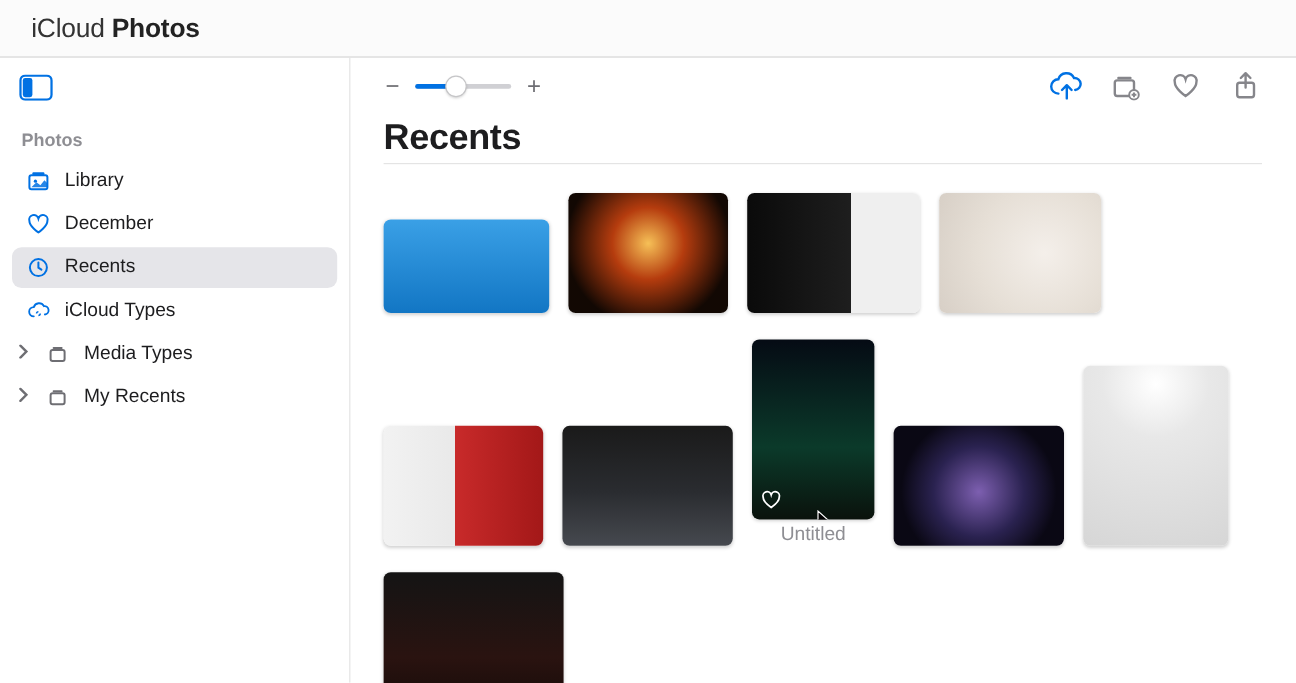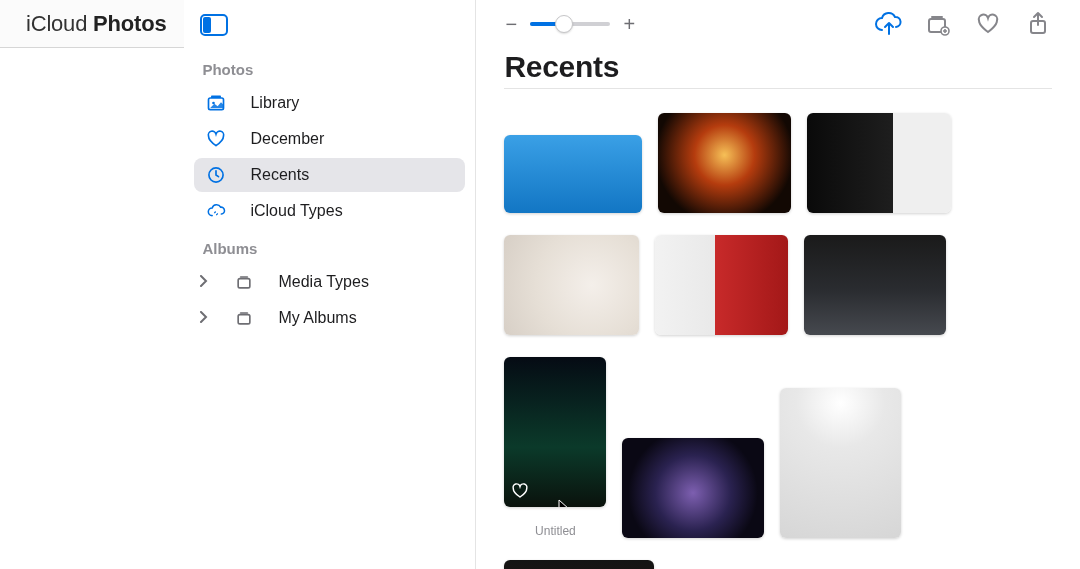--- a/index.html
+++ b/index.html
@@ -5,21 +5,21 @@
     * { box-sizing: border-box; margin: 0; padding: 0; }
     body {
       font-family: -apple-system, BlinkMacSystemFont, "Segoe UI", Helvetica, Arial, sans-serif;
       font-size: 14px;
       color: #1d1d1f;
       width: 1080px;
       height: 569px;
       overflow: hidden;
       background: #ffffff;
     }
-    .app { display: flex; height: 100%; }
+    .app { display: flex; flex-direction: column; height: 100%; }
 
     
     .titlebar {
       height: 48px;
       border-bottom: 1px solid #d6d6d6;
       display: flex;
       align-items: center;
       padding: 0 18px;
       position: relative;
       background: #fbfbfb;
@@ -56,21 +56,21 @@
     .panel-toggle { width: 28px; height: 22px; display:inline-block; }
     .section-heading {
       font-size: 15px;
       font-weight: 600;
       color: #8e8e93;
       padding: 10px 10px 6px 8px;
     }
     .nav-item {
       display: flex;
       align-items: center;
-      gap: 24px;
+      gap: 12px;
       height: 34px;
       padding: 0 12px;
       border-radius: 8px;
       font-size: 16px;
       color: #1d1d1f;
       cursor: pointer;
     }
     .nav-item .icon { width: 20px; height: 20px; display:flex; align-items:center; justify-content:center; }
     .nav-item.selected { background: #e5e5e9; }
     .nav-item .chev { width: 10px; color:#6e6e73; margin-right:2px;}
@@ -112,21 +112,21 @@
     }
     .thumb {
       border-radius: 6px;
       box-shadow: 0 1px 3px rgba(0,0,0,0.18);
       overflow:hidden;
       position:relative;
       display:flex; align-items:center; justify-content:center;
       font-size:10px; color:#fff; text-align:center;
     }
     .thumb-wrap { display:flex; flex-direction:column; align-items:center; gap:4px; }
-    .thumb-caption { font-size:12px; color:#8e8e93;margin-top:13px; }
+    .thumb-caption { font-size:16px; color:#8e8e93; }
     .heart-overlay {
       position:absolute; left:6px; bottom:6px; width:20px; height:20px;
       display:flex; align-items:center; justify-content:center;
       color:#fff;
     }
     .cursor {
       position:absolute; bottom:-6px; left:54px; width:14px; height:14px;
     }
 
     .g-roku { background: linear-gradient(180deg,#3aa0e6 0%, #1276c4 100%);}
@@ -203,21 +203,20 @@
           <svg width="22" height="20" viewBox="0 0 26 20">
               <path d="M8 16 A5 5 0 0 1 8 6 A6 6 0 0 1 19 5 A4.5 4.5 0 0 1 20 14" fill="none" stroke="#0071e3" stroke-width="2" stroke-linecap="round"></path>
               <path d="M11 13 A2 2 0 0 1 13 11 M15 13 A2 2 0 0 1 13 15" fill="none" stroke="#0071e3" stroke-width="1.6"></path>
             </svg>
         </span>
         <span>iCloud Types</span>
       </div>
 
 
 
-      <div class="section-heading">Albums</div>
 
       <div class="nav-item collapsible">
         <span class="chev">
           <svg width="10" height="12" viewBox="0 0 10 12">
               <path d="M3 1 L8 6 L3 11" fill="none" stroke="#6e6e73" stroke-width="2" stroke-linecap="round"></path>
             </svg>
         </span>
         <span class="icon">
           <svg width="20" height="20" viewBox="0 0 24 24">
               <rect x="5" y="8" width="14" height="11" rx="2" fill="none" stroke="#6e6e73" stroke-width="2"></rect>
@@ -232,21 +231,21 @@
           <svg width="10" height="12" viewBox="0 0 10 12">
               <path d="M3 1 L8 6 L3 11" fill="none" stroke="#6e6e73" stroke-width="2" stroke-linecap="round"></path>
             </svg>
         </span>
         <span class="icon">
           <svg width="20" height="20" viewBox="0 0 24 24">
               <rect x="5" y="8" width="14" height="11" rx="2" fill="none" stroke="#6e6e73" stroke-width="2"></rect>
               <rect x="7" y="5" width="10" height="2" rx="1" fill="#6e6e73"></rect>
             </svg>
         </span>
-        <span>My Albums</span>
+        <span>My Recents</span>
       </div>
     </div>
 
     <div class="main">
 
       <div class="toolbar">
         <div class="zoom">
           <span class="sign">−</span>
           <div class="slider">
             <div class="filled" style="width:42%"></div>

